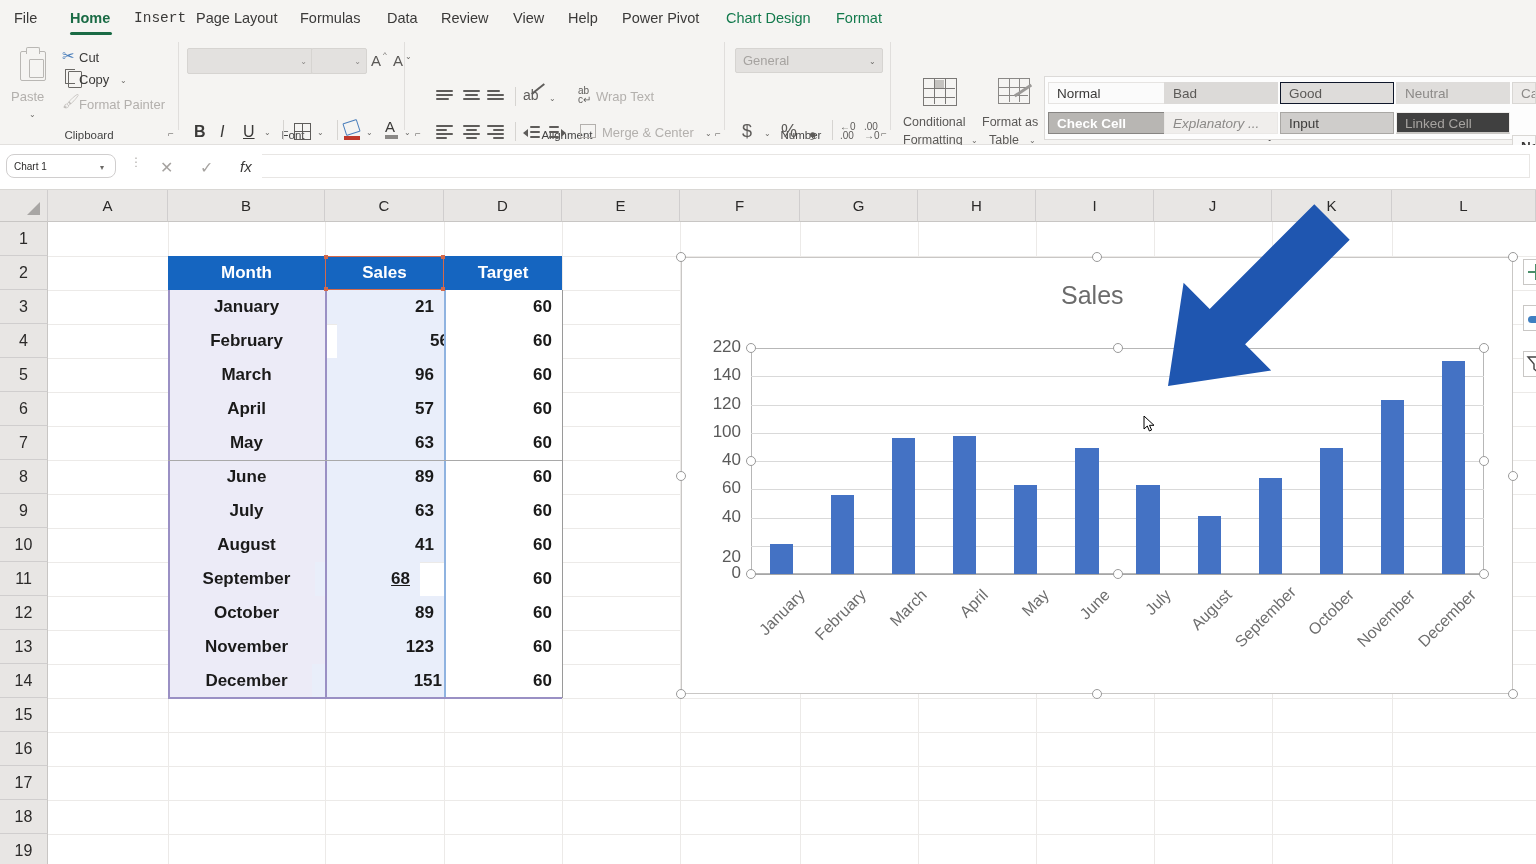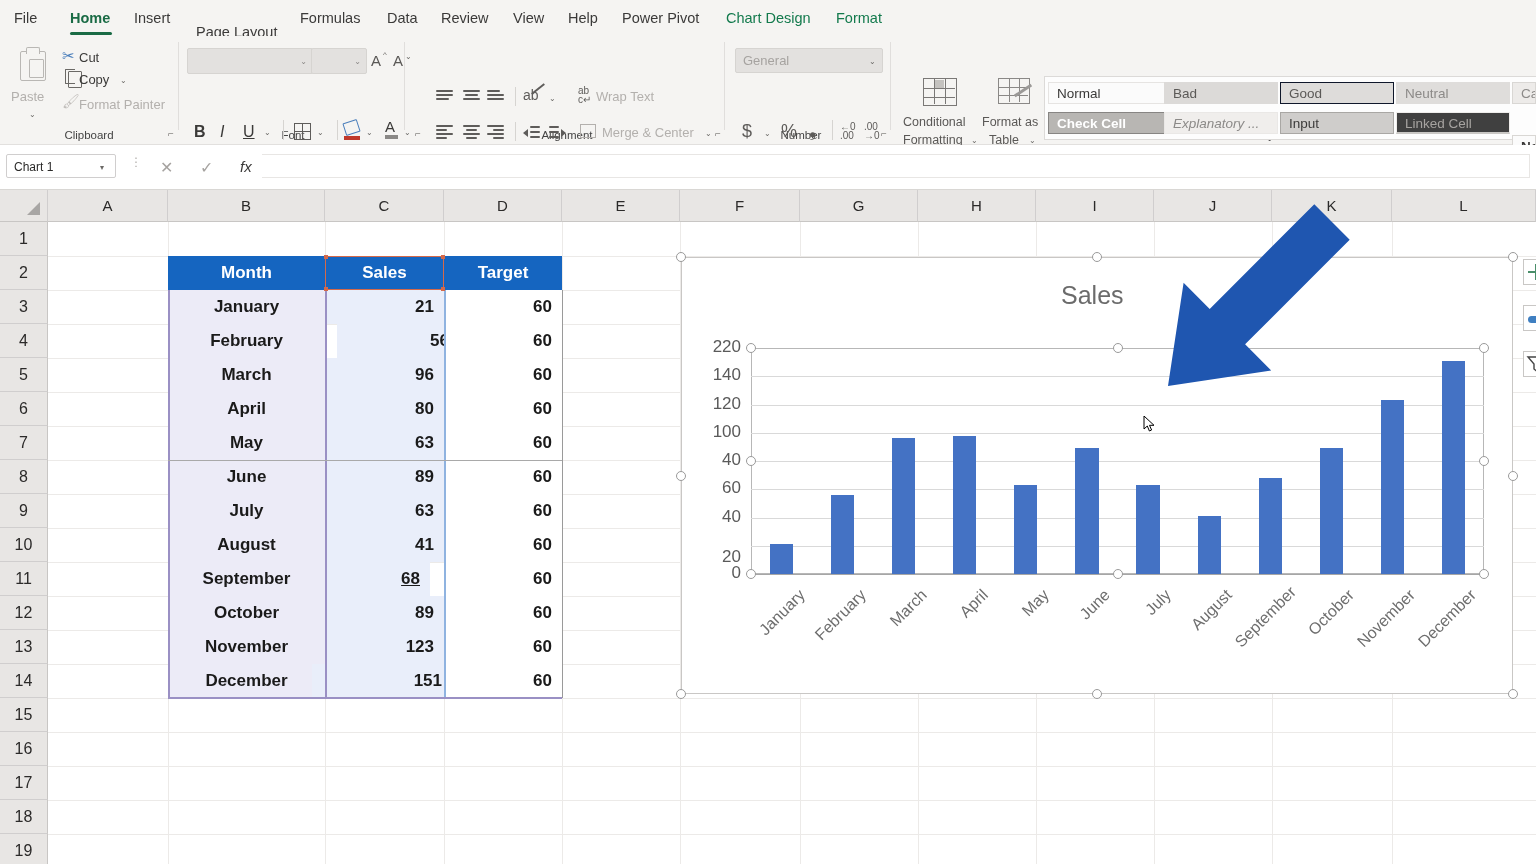--- a/index.html
+++ b/index.html
@@ -99,22 +99,22 @@
   .stylebox.note{background:#fbfbfb;color:#3b3a39;border:1px solid #d9d7d4;font-weight:bold;}
   .gallery-frame{position:absolute;border:1px solid #dcdad8;background:#fdfdfd;}
 
   
   .fbar{
     position:absolute;left:0;top:145px;width:1536px;height:44px;background:#ffffff;
     border-bottom:1px solid #d9d7d4;
   }
   .namebox{
     position:absolute;left:6px;top:154px;width:110px;height:24px;
-    background:#fff;border:1px solid #d0cece;border-radius:2px;
-    font-size:12px;color:#2b2a29;line-height:24px;padding-left:7px;box-sizing:border-box;
+    background:#fff;border:1px solid #d0cece;border-radius:8px;
+    font-size:10px;color:#2b2a29;line-height:24px;padding-left:7px;box-sizing:border-box;
   }
   .namebox-arrow{position:absolute;left:100px;top:163px;font-size:8px;color:#6b6966;}
   .fbar-dots{position:absolute;left:130px;top:158px;font-size:12px;color:#b3b0ad;letter-spacing:0;line-height:8px;}
   .fb-btn{position:absolute;top:158px;font-size:16px;color:#a6a3a0;}
   .fb-input{
     position:absolute;left:262px;top:154px;width:1268px;height:24px;
     background:#fff;border:1px solid #e8e6e4;border-left:none;box-sizing:border-box;
   }
 
   
@@ -194,22 +194,22 @@
 </head>
 <body>
 
 <div class="app">
 
   <div class="tabbar">
     <div id="tabs-host">
         <div class="tab" style="left: 14px;">File</div>
         <div class="tab active" style="left: 70px;">Home</div>
         <div class="tab-underline" style="left: 70px; top: 32px; width: 42px;"></div>
-        <div class="tab" style="left: 134px;">Insert</div>
-        <div class="tab" style="left: 196px; margin-top: 14px;">Page Layout</div>
+        <div class="tab" style="left: 134px; font-family: Liberation Mono, monospace;">Insert</div>
+        <div class="tab" style="left: 196px;">Page Layout</div>
         <div class="tab" style="left: 300px;">Formulas</div>
         <div class="tab" style="left: 387px;">Data</div>
         <div class="tab" style="left: 441px;">Review</div>
         <div class="tab" style="left: 513px;">View</div>
         <div class="tab" style="left: 568px;">Help</div>
         <div class="tab" style="left: 622px;">Power Pivot</div>
         <div class="tab ctx" style="left: 726px;">Chart Design</div>
         <div class="tab ctx" style="left: 836px;">Format</div>
       </div>
   </div>
@@ -474,36 +474,36 @@
         <div class="tc mon" style="left: 168px; top: 100px; width: 157px;">January</div>
         <div class="tc sal" style="left: 325px; top: 100px; width: 119px;">21</div>
         <div class="tc tgt" style="left: 444px; top: 100px; width: 118px;">60</div>
         <div class="tc mon" style="left: 168px; top: 134px; width: 157px;">February</div>
         <div class="tc sal" style="left: 337px; top: 134px; width: 122px;">56</div>
         <div class="tc tgt" style="left: 444px; top: 134px; width: 118px;">60</div>
         <div class="tc mon" style="left: 168px; top: 168px; width: 157px;">March</div>
         <div class="tc sal" style="left: 325px; top: 168px; width: 119px;">96</div>
         <div class="tc tgt" style="left: 444px; top: 168px; width: 118px;">60</div>
         <div class="tc mon" style="left: 168px; top: 202px; width: 157px;">April</div>
-        <div class="tc sal" style="left: 325px; top: 202px; width: 119px;">80</div>
+        <div class="tc sal" style="left: 325px; top: 202px; width: 119px;">57</div>
         <div class="tc tgt" style="left: 444px; top: 202px; width: 118px;">60</div>
         <div class="tc mon" style="left: 168px; top: 236px; width: 157px;">May</div>
         <div class="tc sal" style="left: 325px; top: 236px; width: 119px;">63</div>
         <div class="tc tgt" style="left: 444px; top: 236px; width: 118px;">60</div>
         <div class="tc mon" style="left: 168px; top: 270px; width: 157px;">June</div>
         <div class="tc sal" style="left: 325px; top: 270px; width: 119px;">89</div>
         <div class="tc tgt" style="left: 444px; top: 270px; width: 118px;">60</div>
         <div class="tc mon" style="left: 168px; top: 304px; width: 157px;">July</div>
         <div class="tc sal" style="left: 325px; top: 304px; width: 119px;">63</div>
         <div class="tc tgt" style="left: 444px; top: 304px; width: 118px;">60</div>
         <div class="tc mon" style="left: 168px; top: 338px; width: 157px;">August</div>
         <div class="tc sal" style="left: 325px; top: 338px; width: 119px;">41</div>
         <div class="tc tgt" style="left: 444px; top: 338px; width: 118px;">60</div>
         <div class="tc mon" style="left: 168px; top: 372px; width: 157px;">September</div>
-        <div class="tc sal" style="left: 325px; top: 372px; width: 105px; text-decoration: underline;">68</div>
+        <div class="tc sal" style="left: 315px; top: 372px; width: 105px; text-decoration: underline;">68</div>
         <div class="tc tgt" style="left: 444px; top: 372px; width: 118px;">60</div>
         <div class="tc mon" style="left: 168px; top: 406px; width: 157px;">October</div>
         <div class="tc sal" style="left: 325px; top: 406px; width: 119px;">89</div>
         <div class="tc tgt" style="left: 444px; top: 406px; width: 118px;">60</div>
         <div class="tc mon" style="left: 168px; top: 440px; width: 157px;">November</div>
         <div class="tc sal" style="left: 325px; top: 440px; width: 119px;">123</div>
         <div class="tc tgt" style="left: 444px; top: 440px; width: 118px;">60</div>
         <div class="tc mon" style="left: 168px; top: 474px; width: 157px;">December</div>
         <div class="tc sal" style="left: 312px; top: 474px; width: 140px;">151</div>
         <div class="tc tgt" style="left: 444px; top: 474px; width: 118px;">60</div>

